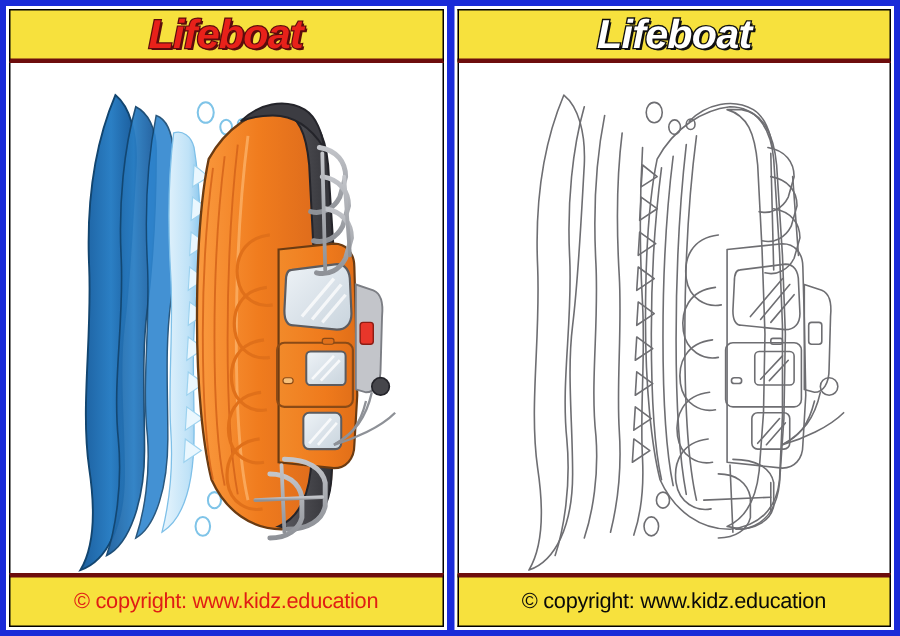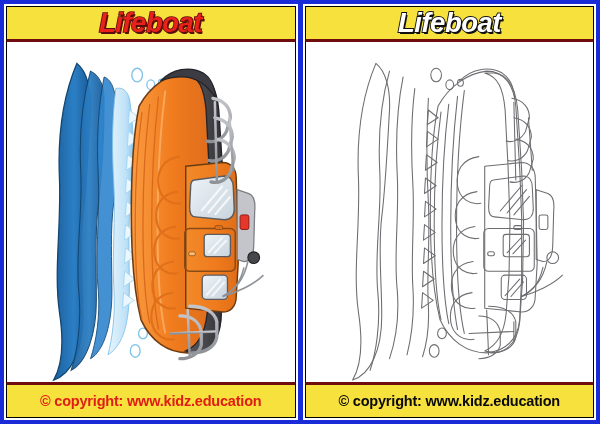--- a/index.html
+++ b/index.html
@@ -58,21 +58,21 @@
     text-shadow:1.5px 1.5px 0 #5b0c0c;
   }
   .title.outline{
     color:#ffffff;
     -webkit-text-stroke:1.8px #101010;
     paint-order:stroke fill;
     text-shadow:1.5px 1.5px 0 #101010;
   }
   .footer-text{
     font-size:14.5px;
-    font-weight:bold;
+    font-weight:normal;
     line-height:1;
     white-space:nowrap;
     letter-spacing:-0.2px;
   }
   .footer-text.red{color:#e01d14;}
   .footer-text.black{color:#0a0a0a;}
   .canvas-wrap{
     position:relative;
     flex:1 1 auto;
     background:#ffffff;

